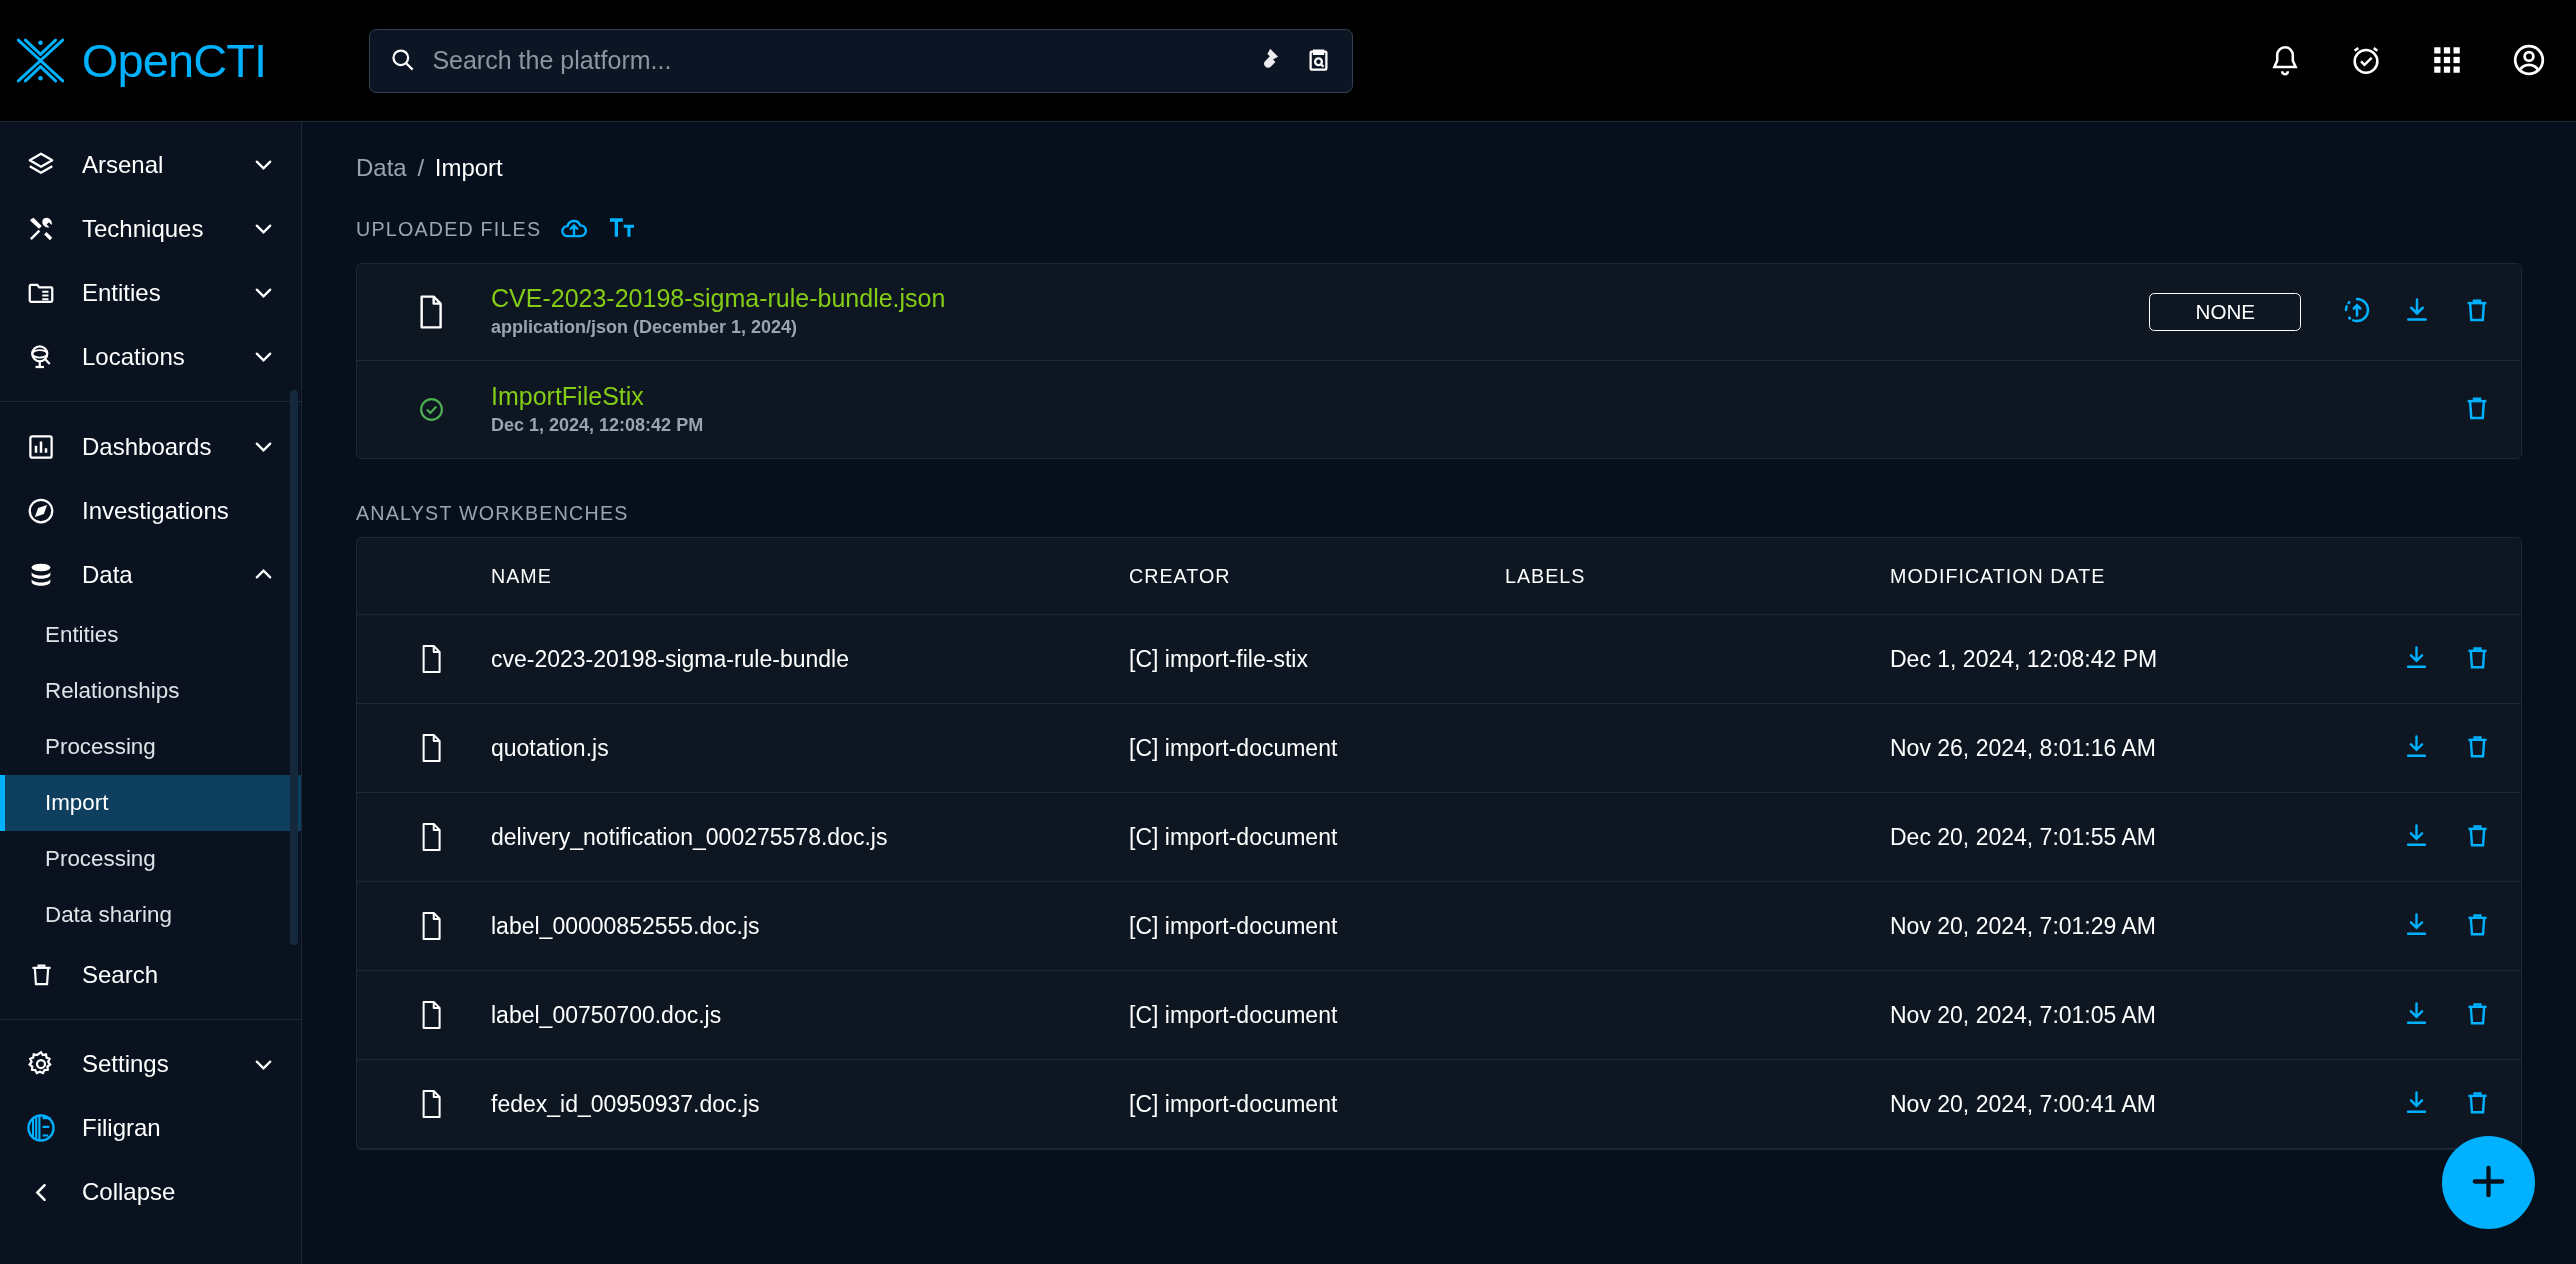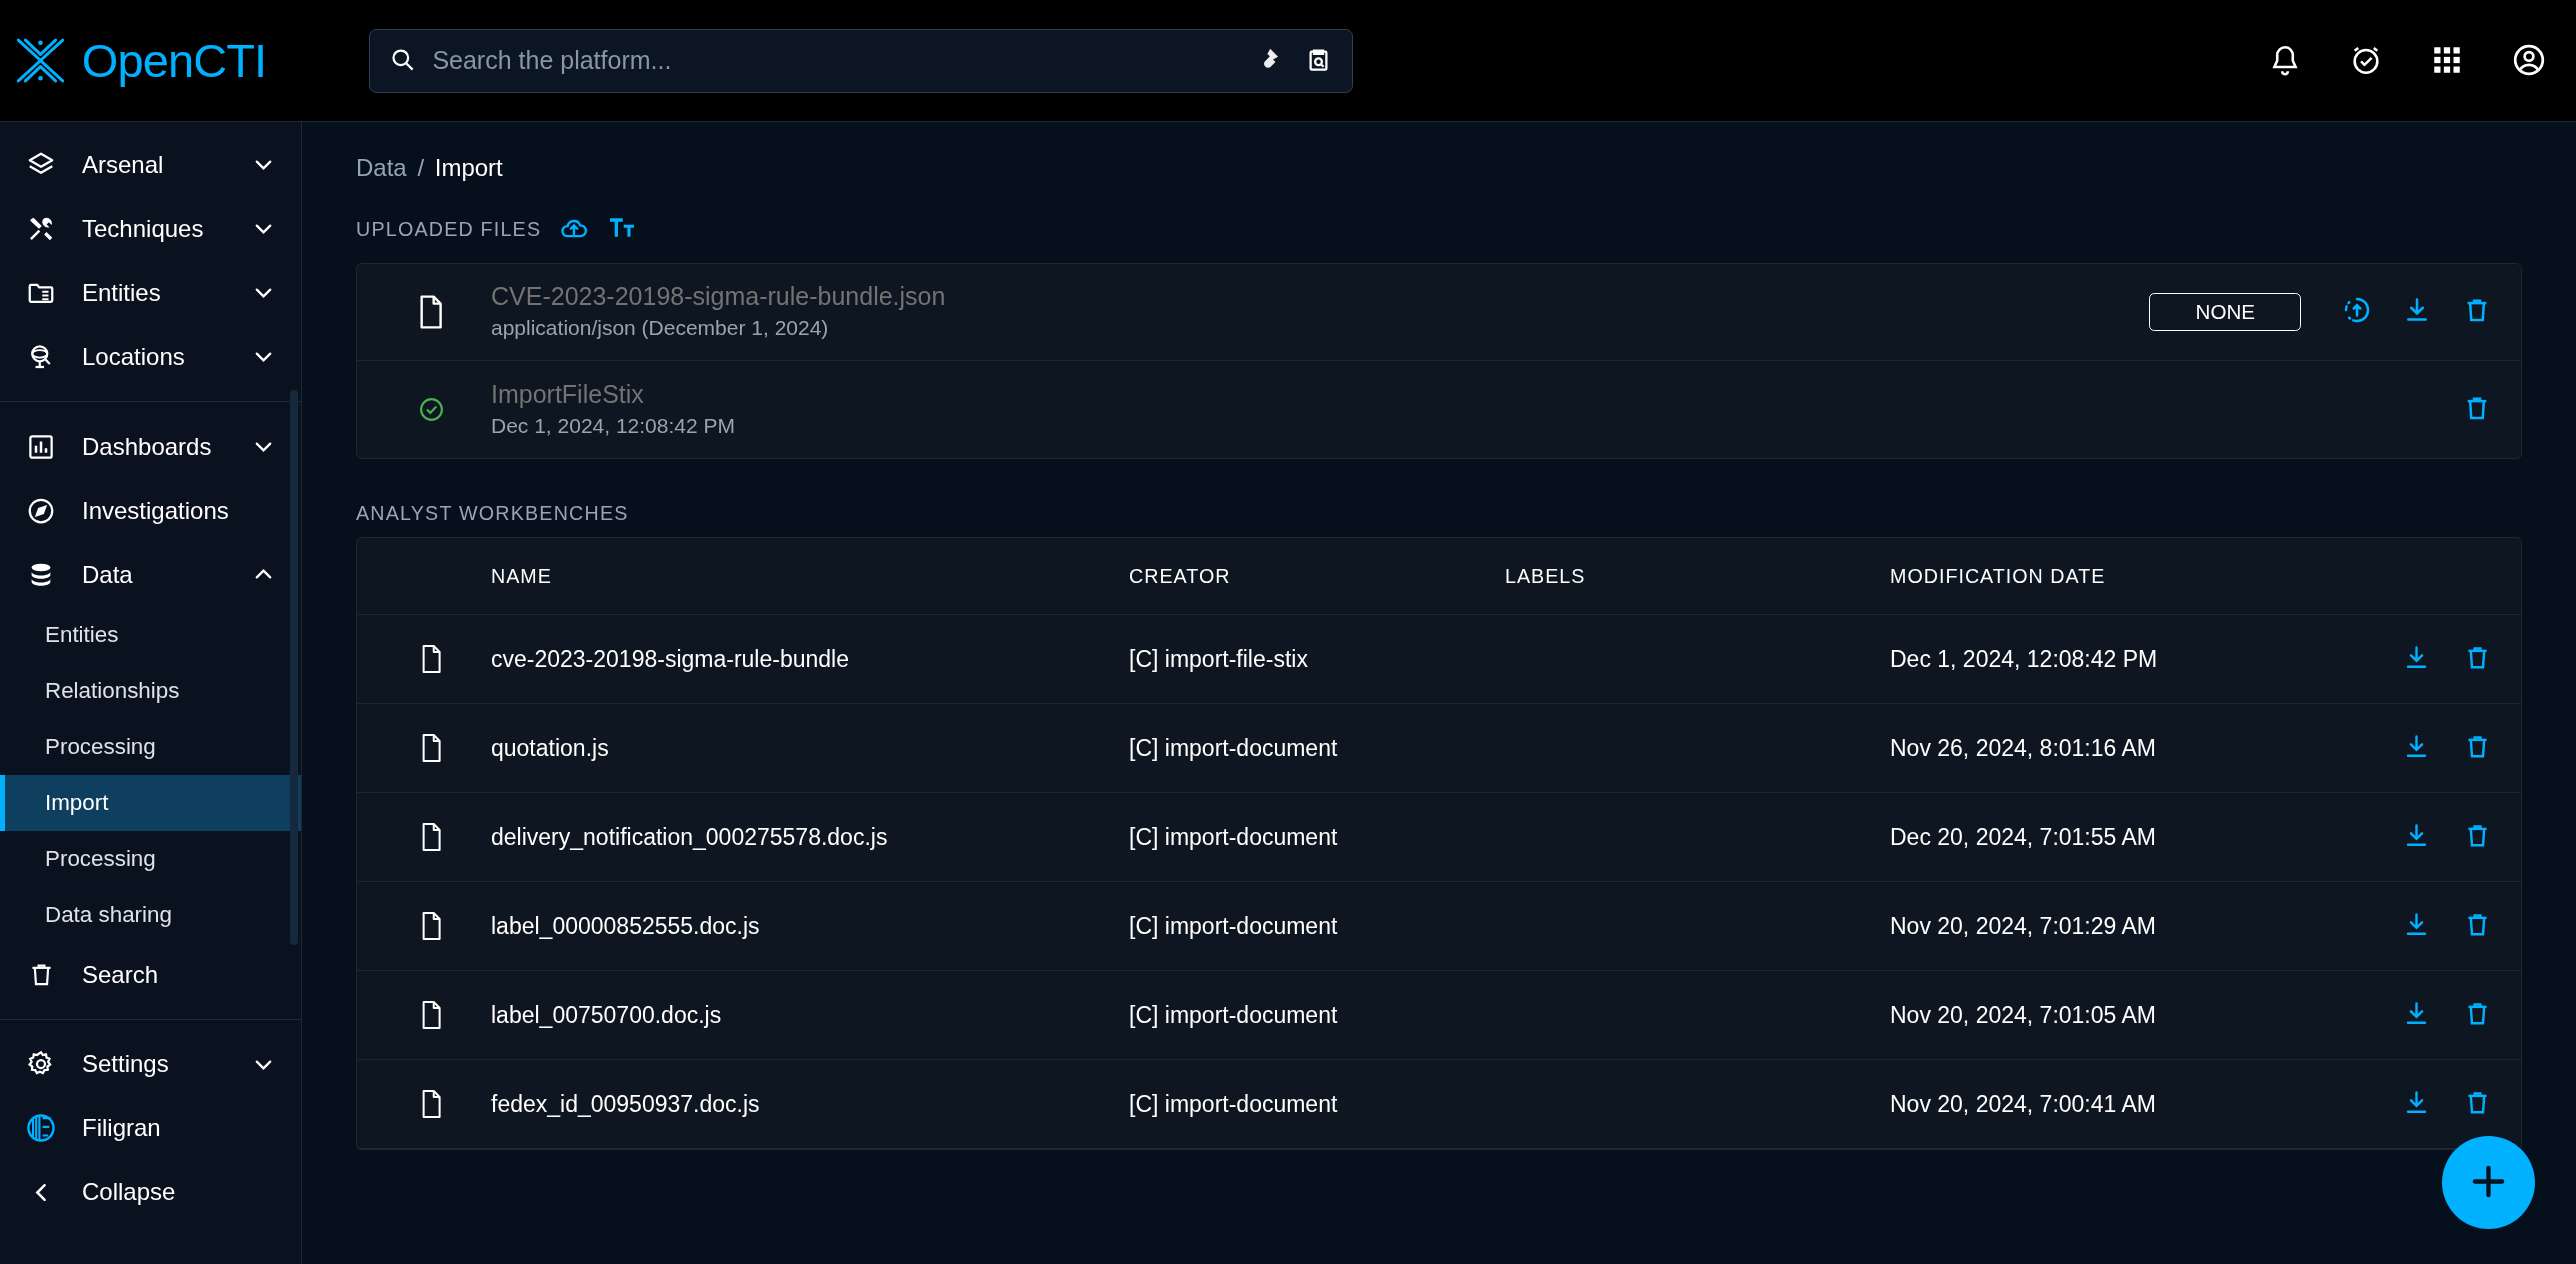--- a/index.html
+++ b/index.html
@@ -105,22 +105,22 @@
     border-radius: 5.4px;
   }
   .file-row {
     display: flex; align-items: center;
     height: 97px; padding: 0 29px 0 50px;
     border-bottom: 0.9px solid #1d2837;
   }
   .file-row:last-child { border-bottom: none; }
   .file-ic { width: 48px; flex: 0 0 48px; display: flex; align-items: center; justify-content: center; }
   .file-meta { flex: 1; padding-left: 36px; }
-  .file-name { font-size: 25px; color: #737373; line-height: 1.32; }
-  .file-sub { font-size: 21px; color: #99a4b0; line-height: 1.4; }
+  .file-name { font-size: 25px; color: #84cc16; line-height: 1.32; }
+  .file-sub { font-size: 18px; color: #99a4b0; line-height: 1.4; font-weight: bold; }
   .file-actions { display: flex; align-items: center; gap: 30px; }
   .chip-none {
     border: 1.3px solid #ffffff; border-radius: 5.4px;
     height: 38px; min-width: 152px;
     display: flex; align-items: center; justify-content: center;
     font-size: 20.6px; color: #ffffff; padding: 0 12.5px; margin-right: 10.7px;
   }
 
   
   .tbl-head {

